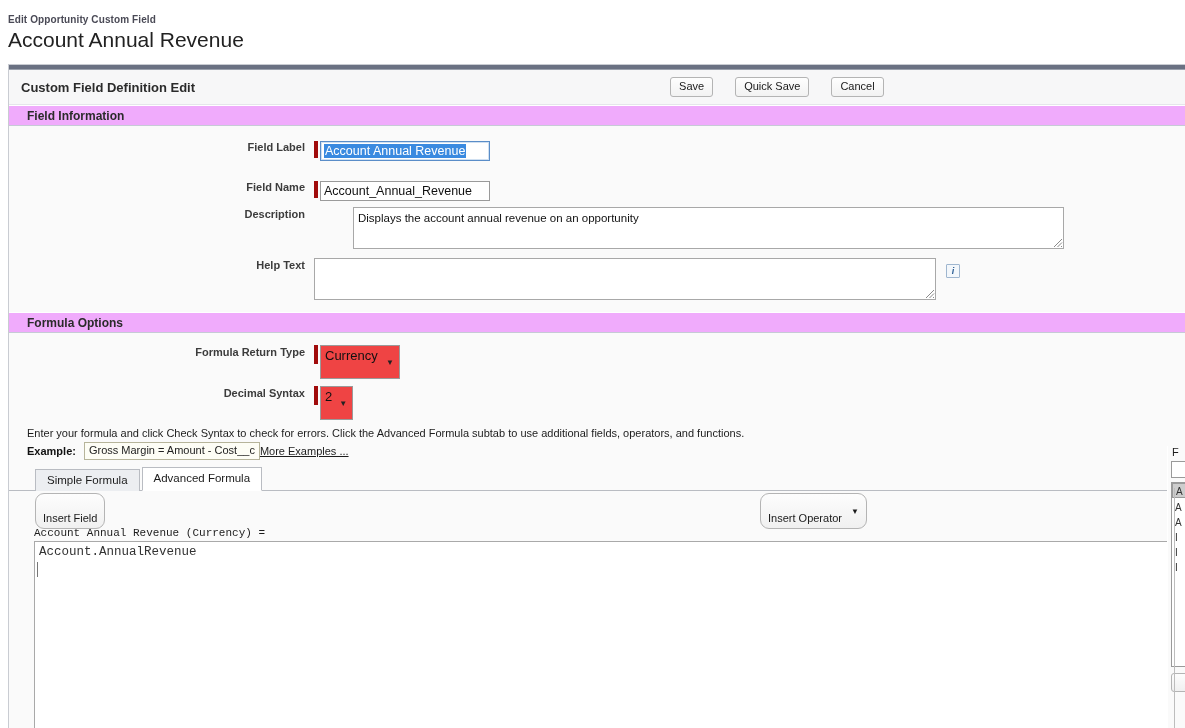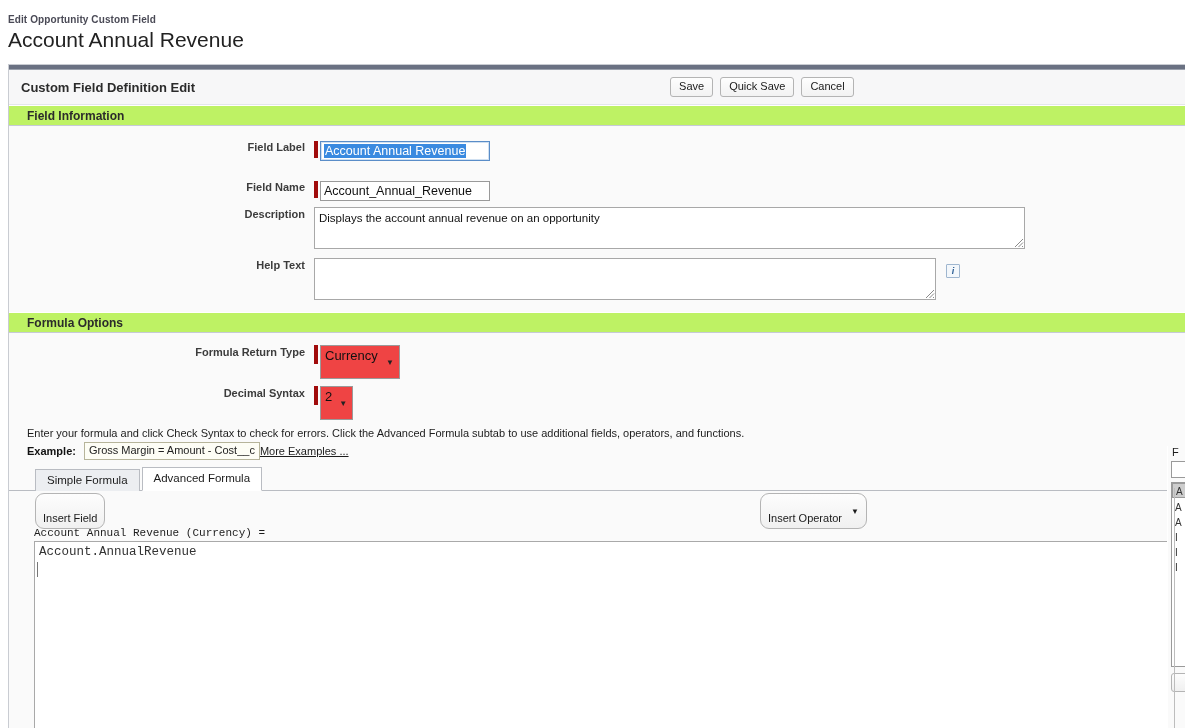--- a/index.html
+++ b/index.html
@@ -51,37 +51,37 @@
     display: flex;
     align-items: center;
     padding: 0 12px;
     border-bottom: 1px solid #e4e6ea;
   }
   .def-bar .heading {
     font-size: 13px;
     font-weight: bold;
     color: #2b2b2b;
   }
-  .btn-group { display: flex; gap: 7px; margin-left: 475px; }
+  .btn-group { display: flex; gap: 22px; margin-left: 475px; }
   .btn {
     font-family: "Liberation Sans", sans-serif;
     font-size: 11px;
     color: #1a1a1a;
     background: linear-gradient(#fefefe, #f2f2f2);
     border: 1px solid #b4b4b4;
     border-radius: 3px;
     padding: 2px 8px 3px;
     line-height: 13px;
     cursor: pointer;
     white-space: nowrap;
   }
 
   
   .section-head {
-    background: #bef264;
+    background: #f0abfc;
     border-top: 1px solid #ffffff;
     border-bottom: 1px solid #c6cad6;
     height: 21px;
     display: flex;
     align-items: center;
     padding-left: 18px;
     font-size: 12px;
     font-weight: bold;
     color: #2b2b2b;
   }
@@ -404,21 +404,21 @@
     <div class="row" style="margin-bottom:6px;">
       <div class="row-label">Field Name</div>
       <div style="display:flex;align-items:flex-start;padding-top:1px;">
         <span class="req"></span>
         <div class="txt" style="width:170px;">
           <span>Account_Annual_Revenue</span>
         </div>
       </div>
     </div>
 
-    <div class="row" style="margin-bottom:9px;">
+    <div class="row" style="margin-bottom:9px;gap:39px;">
       <div class="row-label">Description</div>
       <div class="ta-wrap">
         <div class="ta" style="width:711px;height:42px;">
           <span>Displays the account annual revenue on an opportunity</span>
         </div>
         <svg class="grip" viewBox="0 0 11 11">
           <path d="M10 2 L2 10 M10 5.5 L5.5 10 M10 9 L9 10" stroke="#8a8a8a" stroke-width="1" fill="none"></path>
         </svg>
       </div>
     </div>

